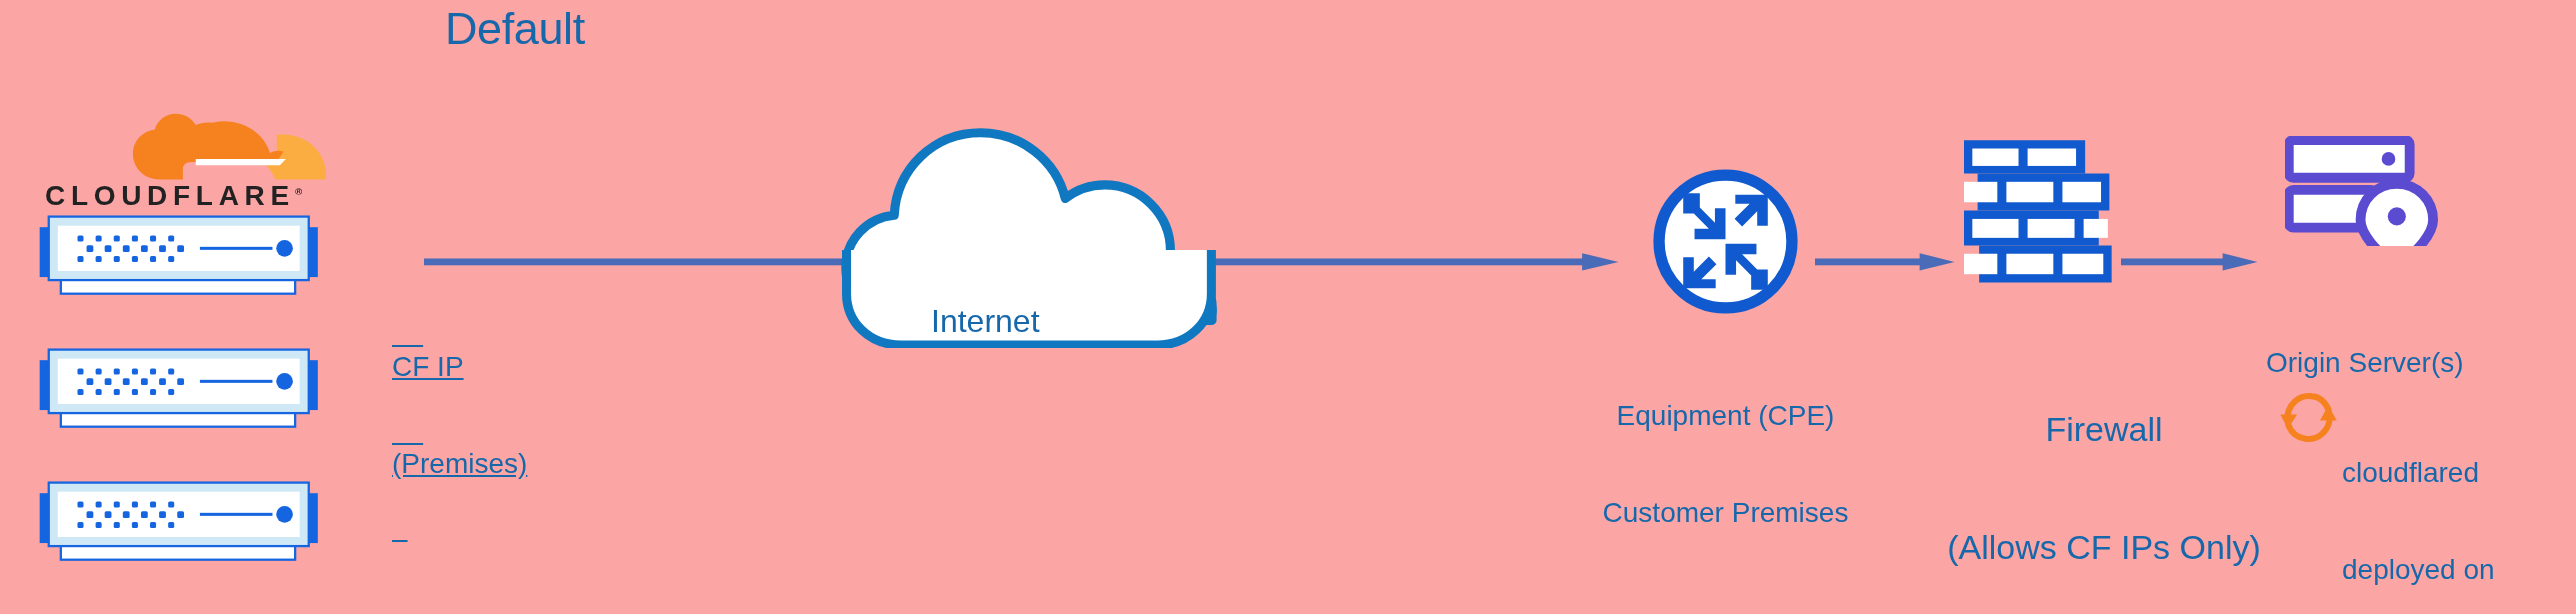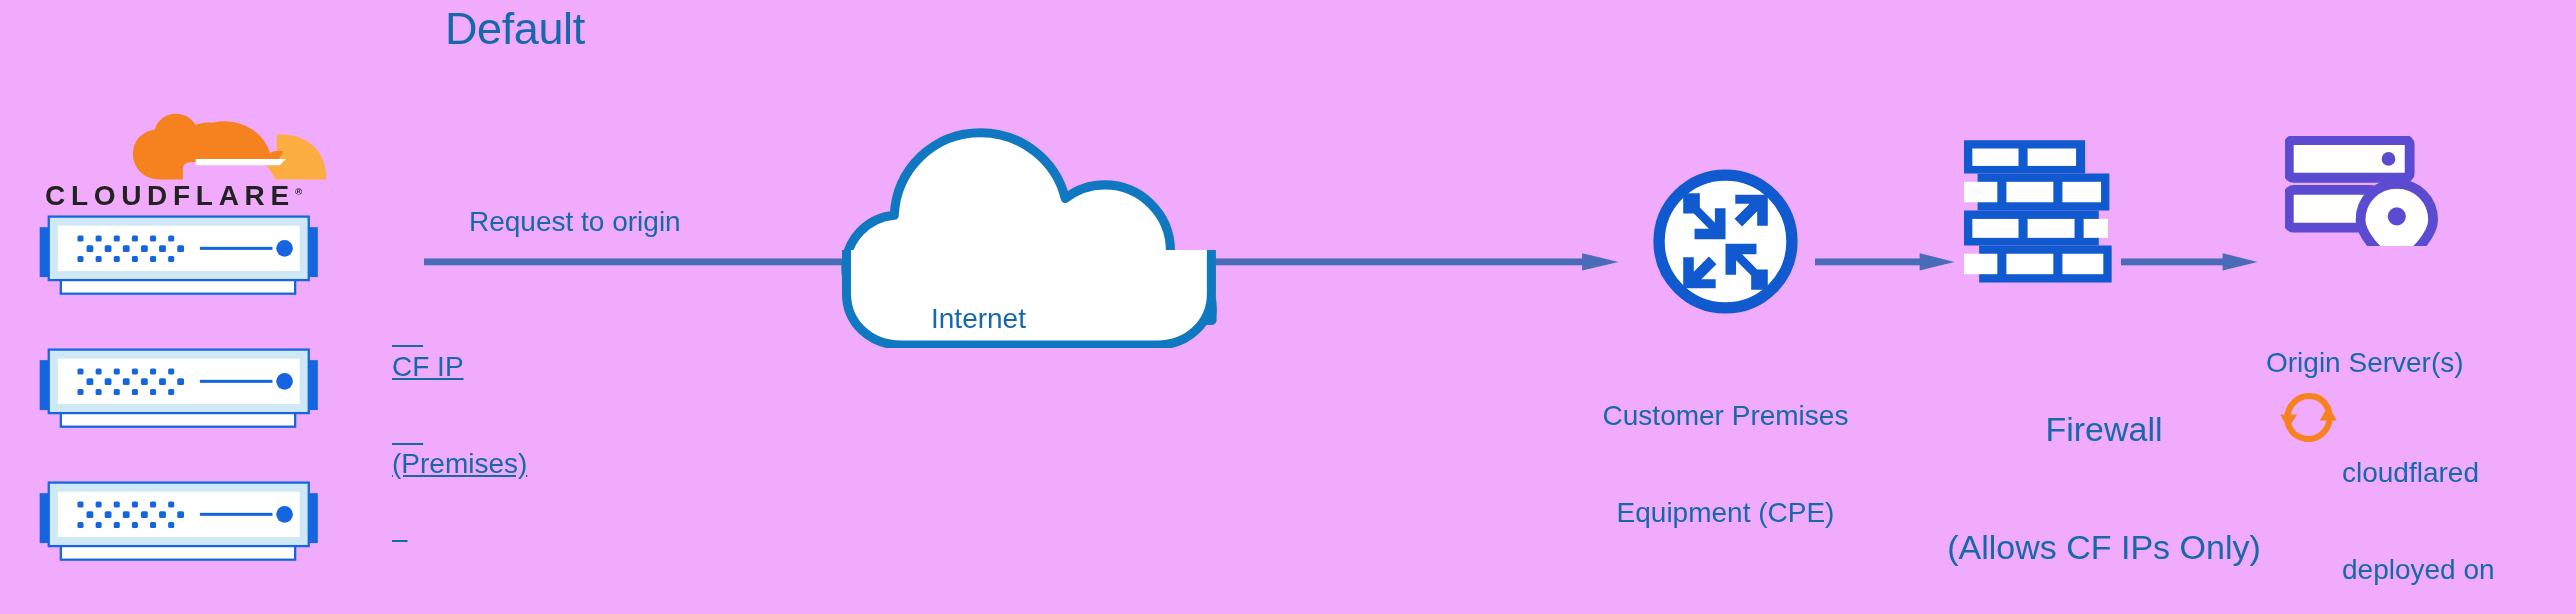--- a/index.html
+++ b/index.html
@@ -7,21 +7,21 @@
     padding: 0;
     background: #ffffff;
   }
   body {
     font-family: "Liberation Sans", "DejaVu Sans", sans-serif;
   }
   #canvas {
     position: relative;
     width: 2576px;
     height: 614px;
-    background: #f0abfc;
+    background: #fca5a5;
     overflow: hidden;
   }
   .abs { position: absolute; }
 
   
   #diagram-title {
     left: 445px;
     top: 6px;
     font-size: 45px;
     color: #1668ab;
@@ -55,21 +55,21 @@
   
   .label {
     color: #1668ab;
     font-size: 27px;
     line-height: 1.16;
     white-space: pre;
   }
 
   #label-request-to-origin { left: 469px; top: 206px; font-size: 28px; }
   #label-cf-ip { left: 392px; top: 286px; font-size: 28px; text-decoration: underline; }
-  #label-internet { left: 931px; top: 303px; font-size: 28px; }
+  #label-internet { left: 931px; top: 303px; font-size: 32px; }
   #label-cpe { left: 1555px; top: 335px; font-size: 28px; text-align: center; width: 341px;}
   #label-firewall { left: 1892px; top: 331px; font-size: 34px; text-align:center; width: 424px;}
   #label-origin { left: 2266px; top: 331px; font-size: 28px; margin-top: 16px; }
   #label-cloudflared { left: 2342px; top: 392px; font-size: 28px; }
 
   
   .connector svg { display: block; }
 
   
   #internet-cloud { left: 832px; top: 110px; }
@@ -237,21 +237,20 @@
   </div>
 
   <div class="abs" style="left:832px; top:250px;">
     <svg width="409" height="98" viewBox="0 0 540 130" xmlns="http://www.w3.org/2000/svg">
       <path d="M18 0 L18 58 C18 96 48 126 90 126 L430 126 C472 126 502 96 502 58 L502 0" fill="#ffffff" stroke="#1078c0" stroke-width="12" stroke-linejoin="round" stroke-linecap="butt"></path>
     </svg>
   </div>
 
   <div class="abs label" id="label-internet">Internet</div>
 
-  <div class="abs label" id="label-request-to-origin">Request to origin</div>
 
   <div class="abs label" id="label-cf-ip">
     <div>CF IP</div>
     <div>(Premises)</div>
   </div>
 
   <div class="abs" id="cpe-icon">
     <svg width="151" height="151" viewBox="0 0 200 200" xmlns="http://www.w3.org/2000/svg">
       <circle cx="100" cy="100" r="88" fill="#ffffff" stroke="#1059ce" stroke-width="15"></circle>
       <g fill="#1059ce">
@@ -261,22 +260,22 @@
         <path d="M150 40 L150 81 L136 81 L136 62 L116 82 L106 72 L126 52 L107 52 L107 40 Z" transform="translate(6,-2)"></path>
 
         <path d="M50 160 L50 119 L64 119 L64 138 L84 118 L94 128 L74 148 L93 148 L93 160 Z" transform="translate(-6,2)"></path>
 
         <path d="M148 160 L126 160 L126 141 L106 121 L106 140 L92 140 L92 99 L133 99 L133 113 L114 113 L134 133 L148 133 Z" transform="translate(8,4)"></path>
       </g>
     </svg>
   </div>
 
   <div class="abs label" id="label-cpe">
+    <div>Equipment (CPE)</div>
     <div>Customer Premises</div>
-    <div>Equipment (CPE)</div>
   </div>
 
   <div class="abs connector" style="left:1815px; top:250px;">
     <svg width="141" height="23" viewBox="0 0 186 30" xmlns="http://www.w3.org/2000/svg">
       <rect x="0" y="11" width="148" height="9" fill="#4a6cb8"></rect>
       <polygon points="138,4 184,15.5 138,27" fill="#4a6cb8"></polygon>
     </svg>
   </div>
 
   <div class="abs" id="firewall-icon">

